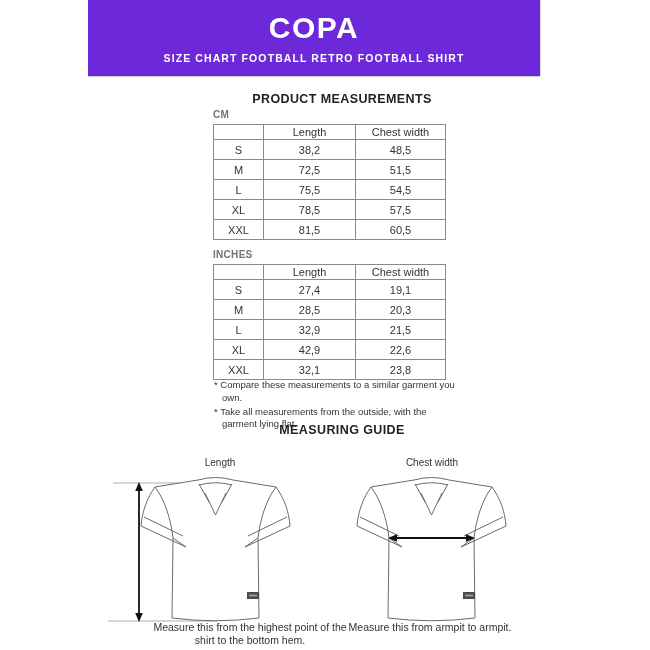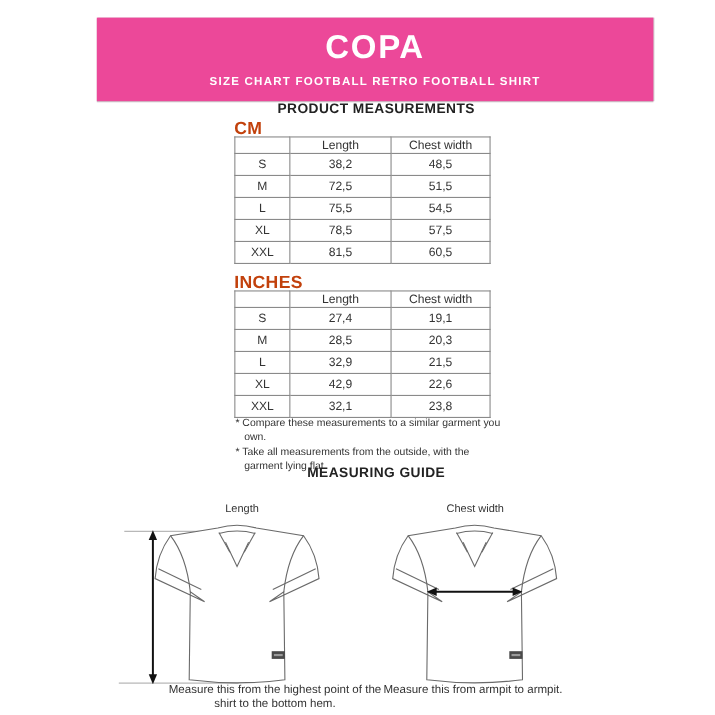--- a/index.html
+++ b/index.html
@@ -2,30 +2,30 @@
 <html><head>
 <meta charset="utf-8">
 <style>
   html,body{margin:0;padding:0;}
   body{
     width:650px;height:650px;position:relative;background:#ffffff;
     font-family:"Liberation Sans", sans-serif;color:#2e2e2e;overflow:hidden;
   }
   .abs{position:absolute;}
   
-  .header-bar{left:88px;top:16px;width:506px;height:76px;background:#ec4899;
+  .header-bar{left:88px;top:0;width:452px;height:76px;background:#6d28d9;
     box-shadow:0 1px 0 #c9c9c9, 1px 0 0 #d6d6d6;}
   .brand{left:0;right:0;top:11px;text-align:center;color:#ffffff;
     font-size:30px;font-weight:bold;letter-spacing:1.5px;}
   .subtitle{left:0;right:0;top:52px;text-align:center;color:#ffffff;
     font-size:10.5px;font-weight:bold;letter-spacing:1.1px;}
   
   .section-title{left:17px;width:650px;text-align:center;font-size:12.5px;
     font-weight:bold;letter-spacing:0.4px;color:#222;}
-  .unit-label{left:213px;font-size:16px;font-weight:bold;color:#c2410c;letter-spacing:0.3px;}
+  .unit-label{left:213px;font-size:10px;font-weight:bold;color:#737373;letter-spacing:0.3px;}
   
   table.size-table{position:absolute;left:213px;border-collapse:collapse;
     table-layout:fixed;width:229px;font-size:11px;color:#333;}
   table.size-table td{border:1px solid #8a8a8a;text-align:center;
     vertical-align:middle;padding:0;overflow:hidden;}
   table.size-table tr.hdr td{height:14px;}
   table.size-table tr.row td{height:19px;}
   td.c-size{width:49px;}
   td.c-len{width:91px;}
   td.c-chest{width:89px;}

